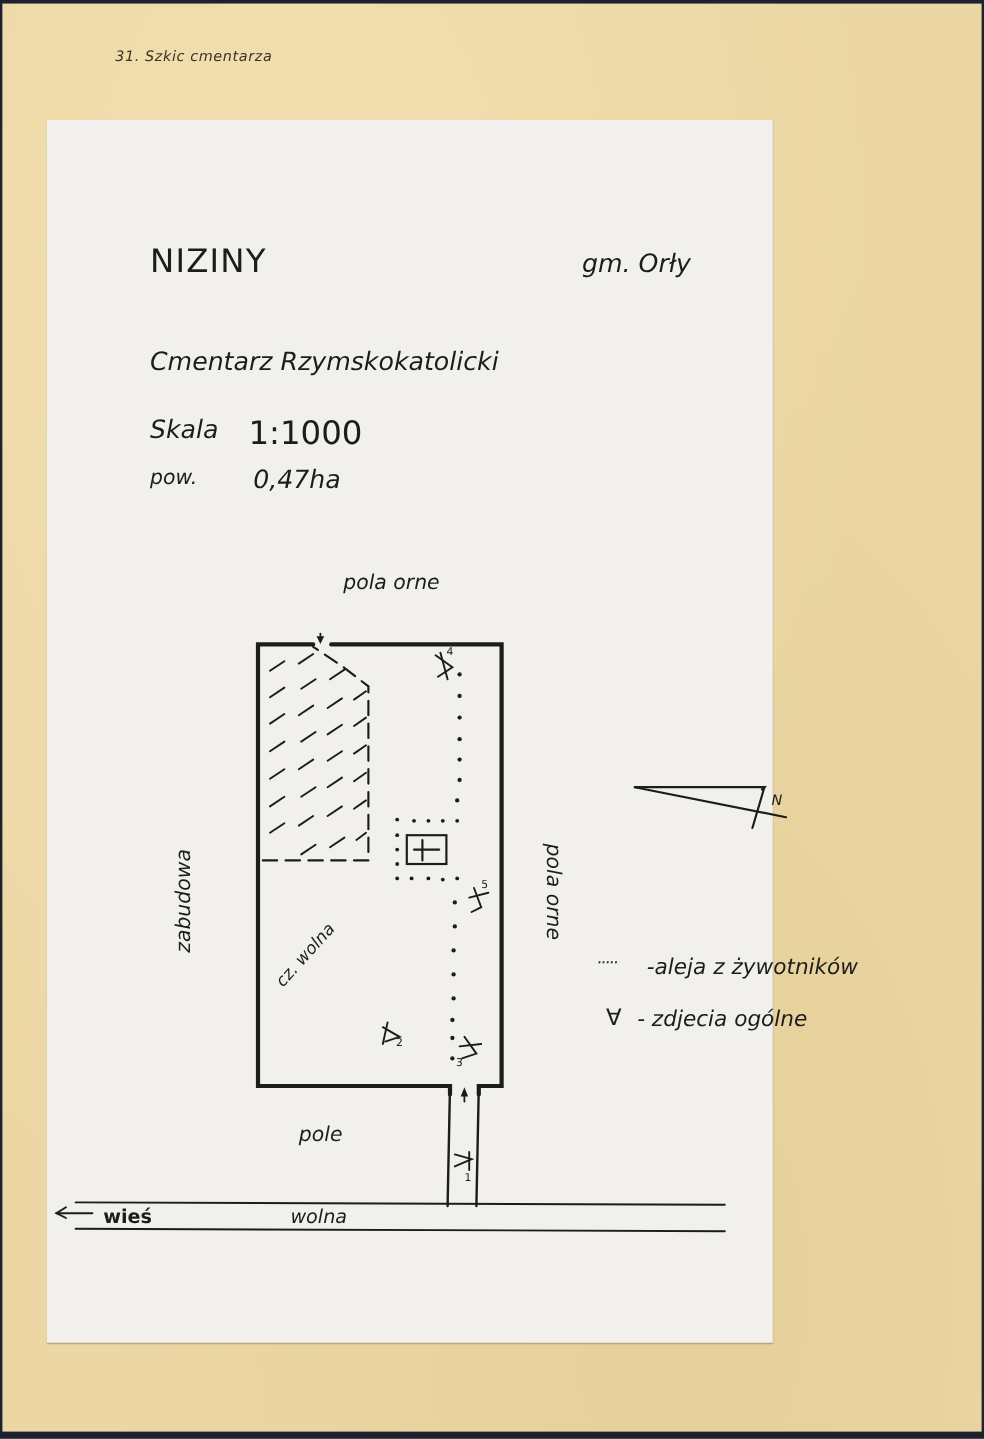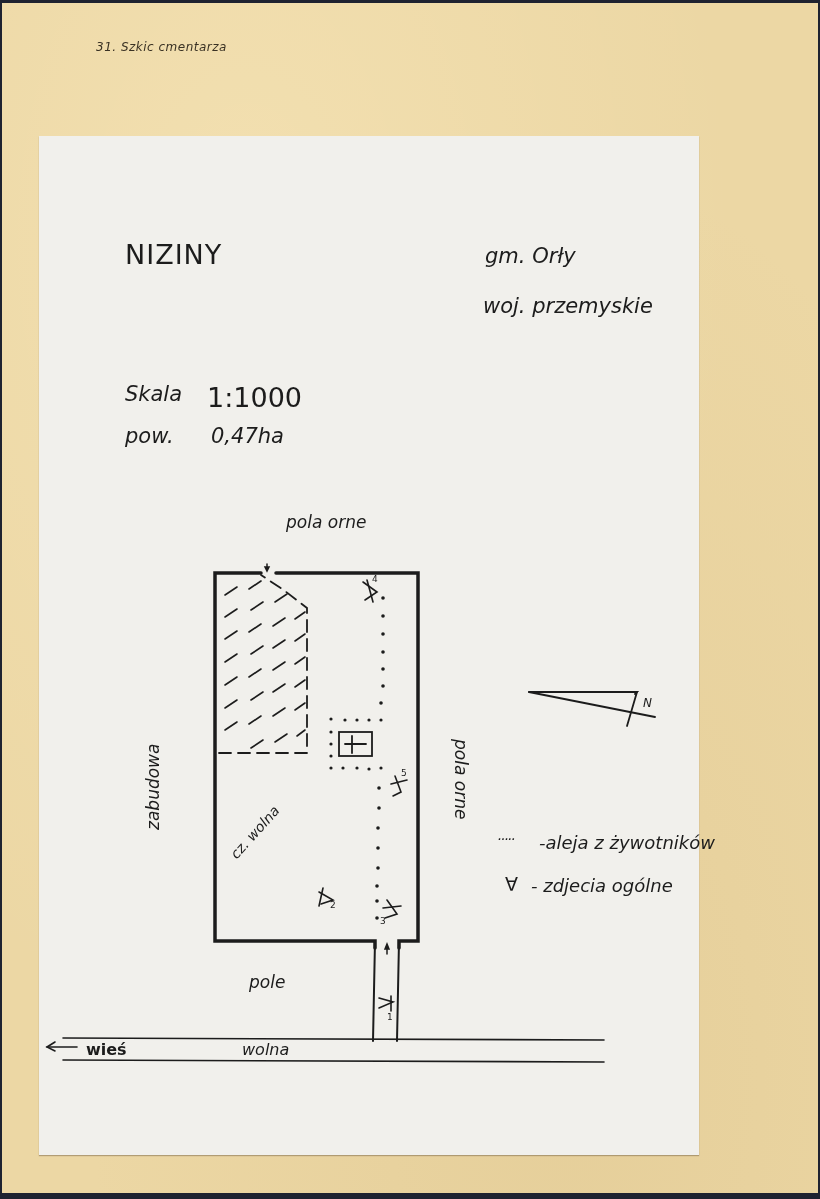--- a/index.html
+++ b/index.html
@@ -15,46 +15,45 @@
     background-image:
       radial-gradient(ellipse at 30% 20%, rgba(255,240,200,0.35), transparent 60%),
       radial-gradient(ellipse at 70% 90%, rgba(200,170,110,0.18), transparent 60%);
   }
   .caption {
     position: absolute; left: 94px; top: 37px;
     font-family: "DejaVu Sans", sans-serif; font-style: italic;
     font-size: 12px; color: #3a3224; letter-spacing: 0.5px; text-align: center;
   }
   .sheet {
-    position: absolute; left: 37px; top: 97px; width: 660px; height: 1019px;
+    position: absolute; left: 37px; top: 97px; width: 605px; height: 1019px;
     background: #f1f0ec;
     box-shadow: 0 1px 1px rgba(120,100,70,0.5);
-    margin-top: 36px;
   }
   .hand {
     position: absolute;
     font-family: "DejaVu Sans", sans-serif;
     font-style: italic; color: #1c1c1c; white-space: nowrap;
   }
   svg.drawing { position: absolute; left: 0; top: 0; }
 </style>
 </head>
 <body>
 
 <div class="board">
   <div class="caption">31. Szkic cmentarza</div>
 
   <div class="sheet">
 
     <div class="hand" style="left:86px; top:103px; font-size:27px; font-style:normal; letter-spacing:1px;">NIZINY</div>
     <div class="hand" style="left:446px; top:108px; font-size:21px;">gm. Orły</div>
-    <div class="hand" style="left:444px; top:158px; font-size:21px;">woj. przemyskie</div>
+    <div class="hand" style="left:86px; top:189px; font-size:21px;">Cmentarz Rzymskokatolicki</div>
     <div class="hand" style="left:86px; top:246px; font-size:21px;">Skala</div>
     <div class="hand" style="left:168px; top:246px; font-size:27px; font-style:normal;">1:1000</div>
-    <div class="hand" style="left:86px; top:288px; font-size:21px;">pow.</div>
+    <div class="hand" style="left:86px; top:288px; font-size:17px;">pow.</div>
     <div class="hand" style="left:172px; top:288px; font-size:21px;">0,47ha</div>
 
     <div class="hand" style="left:247px; top:376px; font-size:17px;">pola orne</div>
     <div class="hand" style="left:358px; top:603px; font-size:17px; transform:rotate(90deg); transform-origin:left top; left:432px;">pola orne</div>
     <div class="hand" style="left:104px; top:694px; font-size:17px; transform:rotate(-90deg); transform-origin:left top;">zabudowa</div>
     <div class="hand" style="left:210px; top:836px; font-size:17px;">pole</div>
     <div class="hand" style="left:188px; top:715px; font-size:14px; transform:rotate(-48deg); transform-origin:left top;">cz. wolna</div>
     <div class="hand" style="left:203px; top:904px; font-size:16px;">wolna</div>
     <div class="hand" style="left:47px; top:904px; font-size:16px; font-weight:bold; font-style:normal;">wieś</div>
     <div class="hand" style="left:604px; top:560px; font-size:12px;">N</div>

